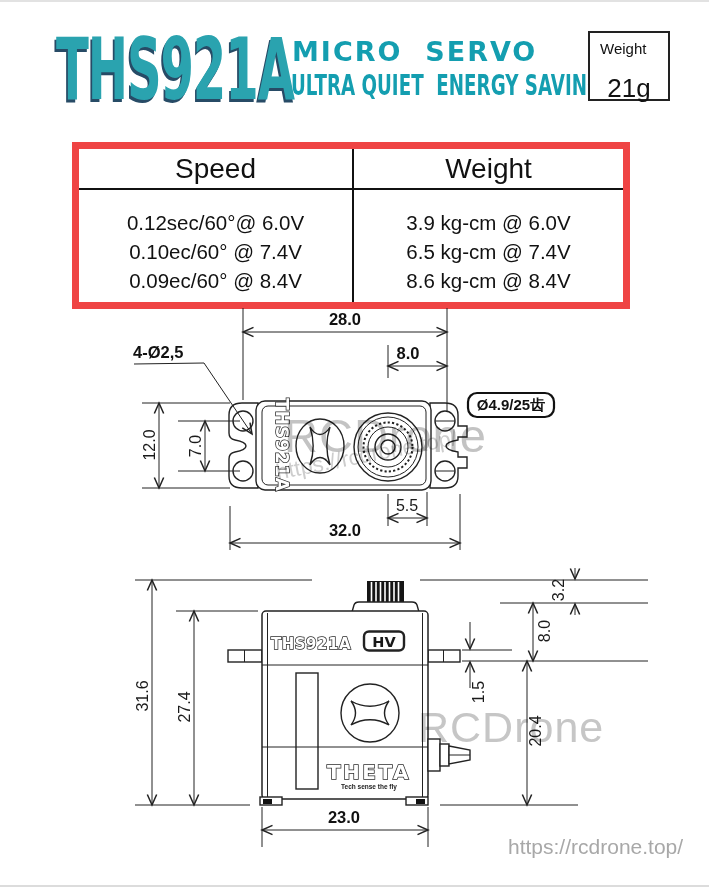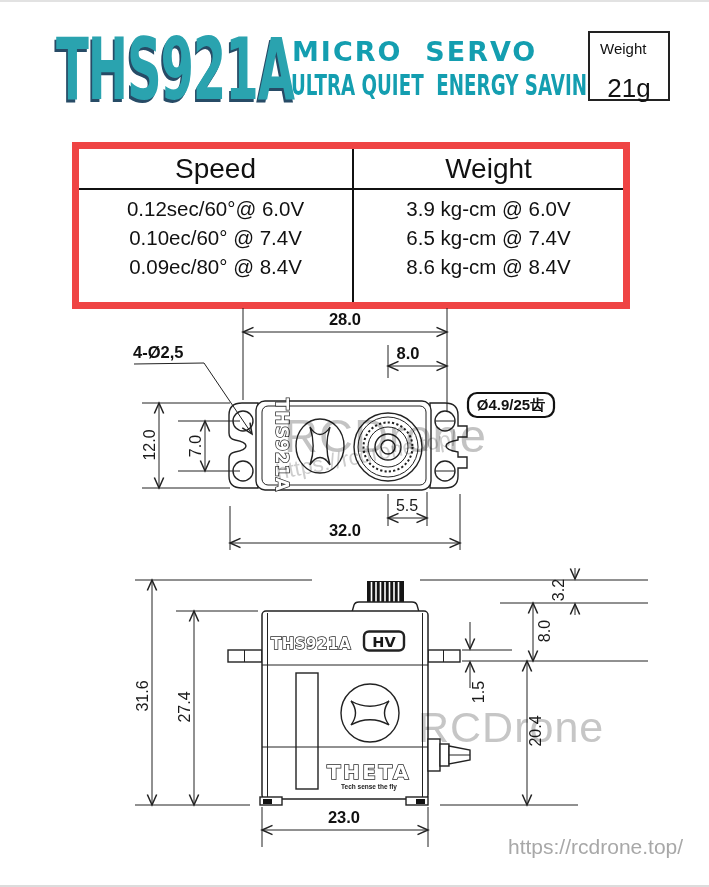--- a/index.html
+++ b/index.html
@@ -15,21 +15,21 @@
         transform:scaleX(0.63);transform-origin:left top;white-space:pre;font-family:"DejaVu Sans",sans-serif;}
   .weightbox{position:absolute;left:588px;top:29px;width:78px;height:66px;border:2px solid #222;background:#fff;}
   .weightbox .wlabel{font-size:15px;color:#111;margin:7px 0 0 10px;}
   .weightbox .wvalue{font-size:26px;color:#111;text-align:center;margin-top:16px;}
   
   .spec{position:absolute;left:72px;top:140px;width:558px;height:167px;border:7px solid #ef4444;
         box-sizing:border-box;display:grid;grid-template-columns:275px 1fr;grid-template-rows:41px 1fr;}
   .spec .hcell{border-bottom:2px solid #111;display:flex;align-items:center;justify-content:center;
         font-size:28px;color:#111;}
   .spec .hcell.left{border-right:2px solid #111;}
-  .spec .bcell{padding-top:4px;text-align:center;font-size:20.5px;line-height:29px;color:#111;}
+  .spec .bcell{padding-top:18px;text-align:center;font-size:20.5px;line-height:29px;color:#111;}
   .spec .bcell.left{border-right:2px solid #111;}
   
   svg.draw{position:absolute;left:0;top:0;}
   .ln{stroke:#222;stroke-width:1.4;fill:none;}
   .lnf{stroke:#222;stroke-width:1.4;fill:#fff;}
   .thin{stroke:#222;stroke-width:1;fill:none;}
   .dim{stroke:#222;stroke-width:1;fill:none;}
   text.dt{font-family:"Liberation Sans",sans-serif;font-size:16px;fill:#1a1a1a;}
   text.dtb{font-family:"Liberation Sans",sans-serif;font-size:16.5px;font-weight:bold;fill:#111;}
   text.hollow{font-family:"DejaVu Sans",sans-serif;font-weight:bold;fill:#fff;stroke:#2b2b2b;
@@ -55,21 +55,21 @@
       <div class="wvalue">21g</div>
     </div>
   </div>
 
   <div class="spec">
     <div class="hcell left">Speed</div>
     <div class="hcell">Weight</div>
     <div class="bcell left">
       <div>0.12sec/60°@ 6.0V</div>
       <div>0.10ec/60° @ 7.4V</div>
-      <div>0.09ec/80° @ 8.4V</div>
+      <div>0.09ec/60° @ 8.4V</div>
     </div>
     <div class="bcell">
       <div>3.9 kg-cm  @ 6.0V</div>
       <div>6.5 kg-cm @ 7.4V</div>
       <div>8.6 kg-cm @ 8.4V</div>
     </div>
   </div>
 
   <svg class="draw" width="709" height="887" viewBox="0 0 709 887">
     <defs>

